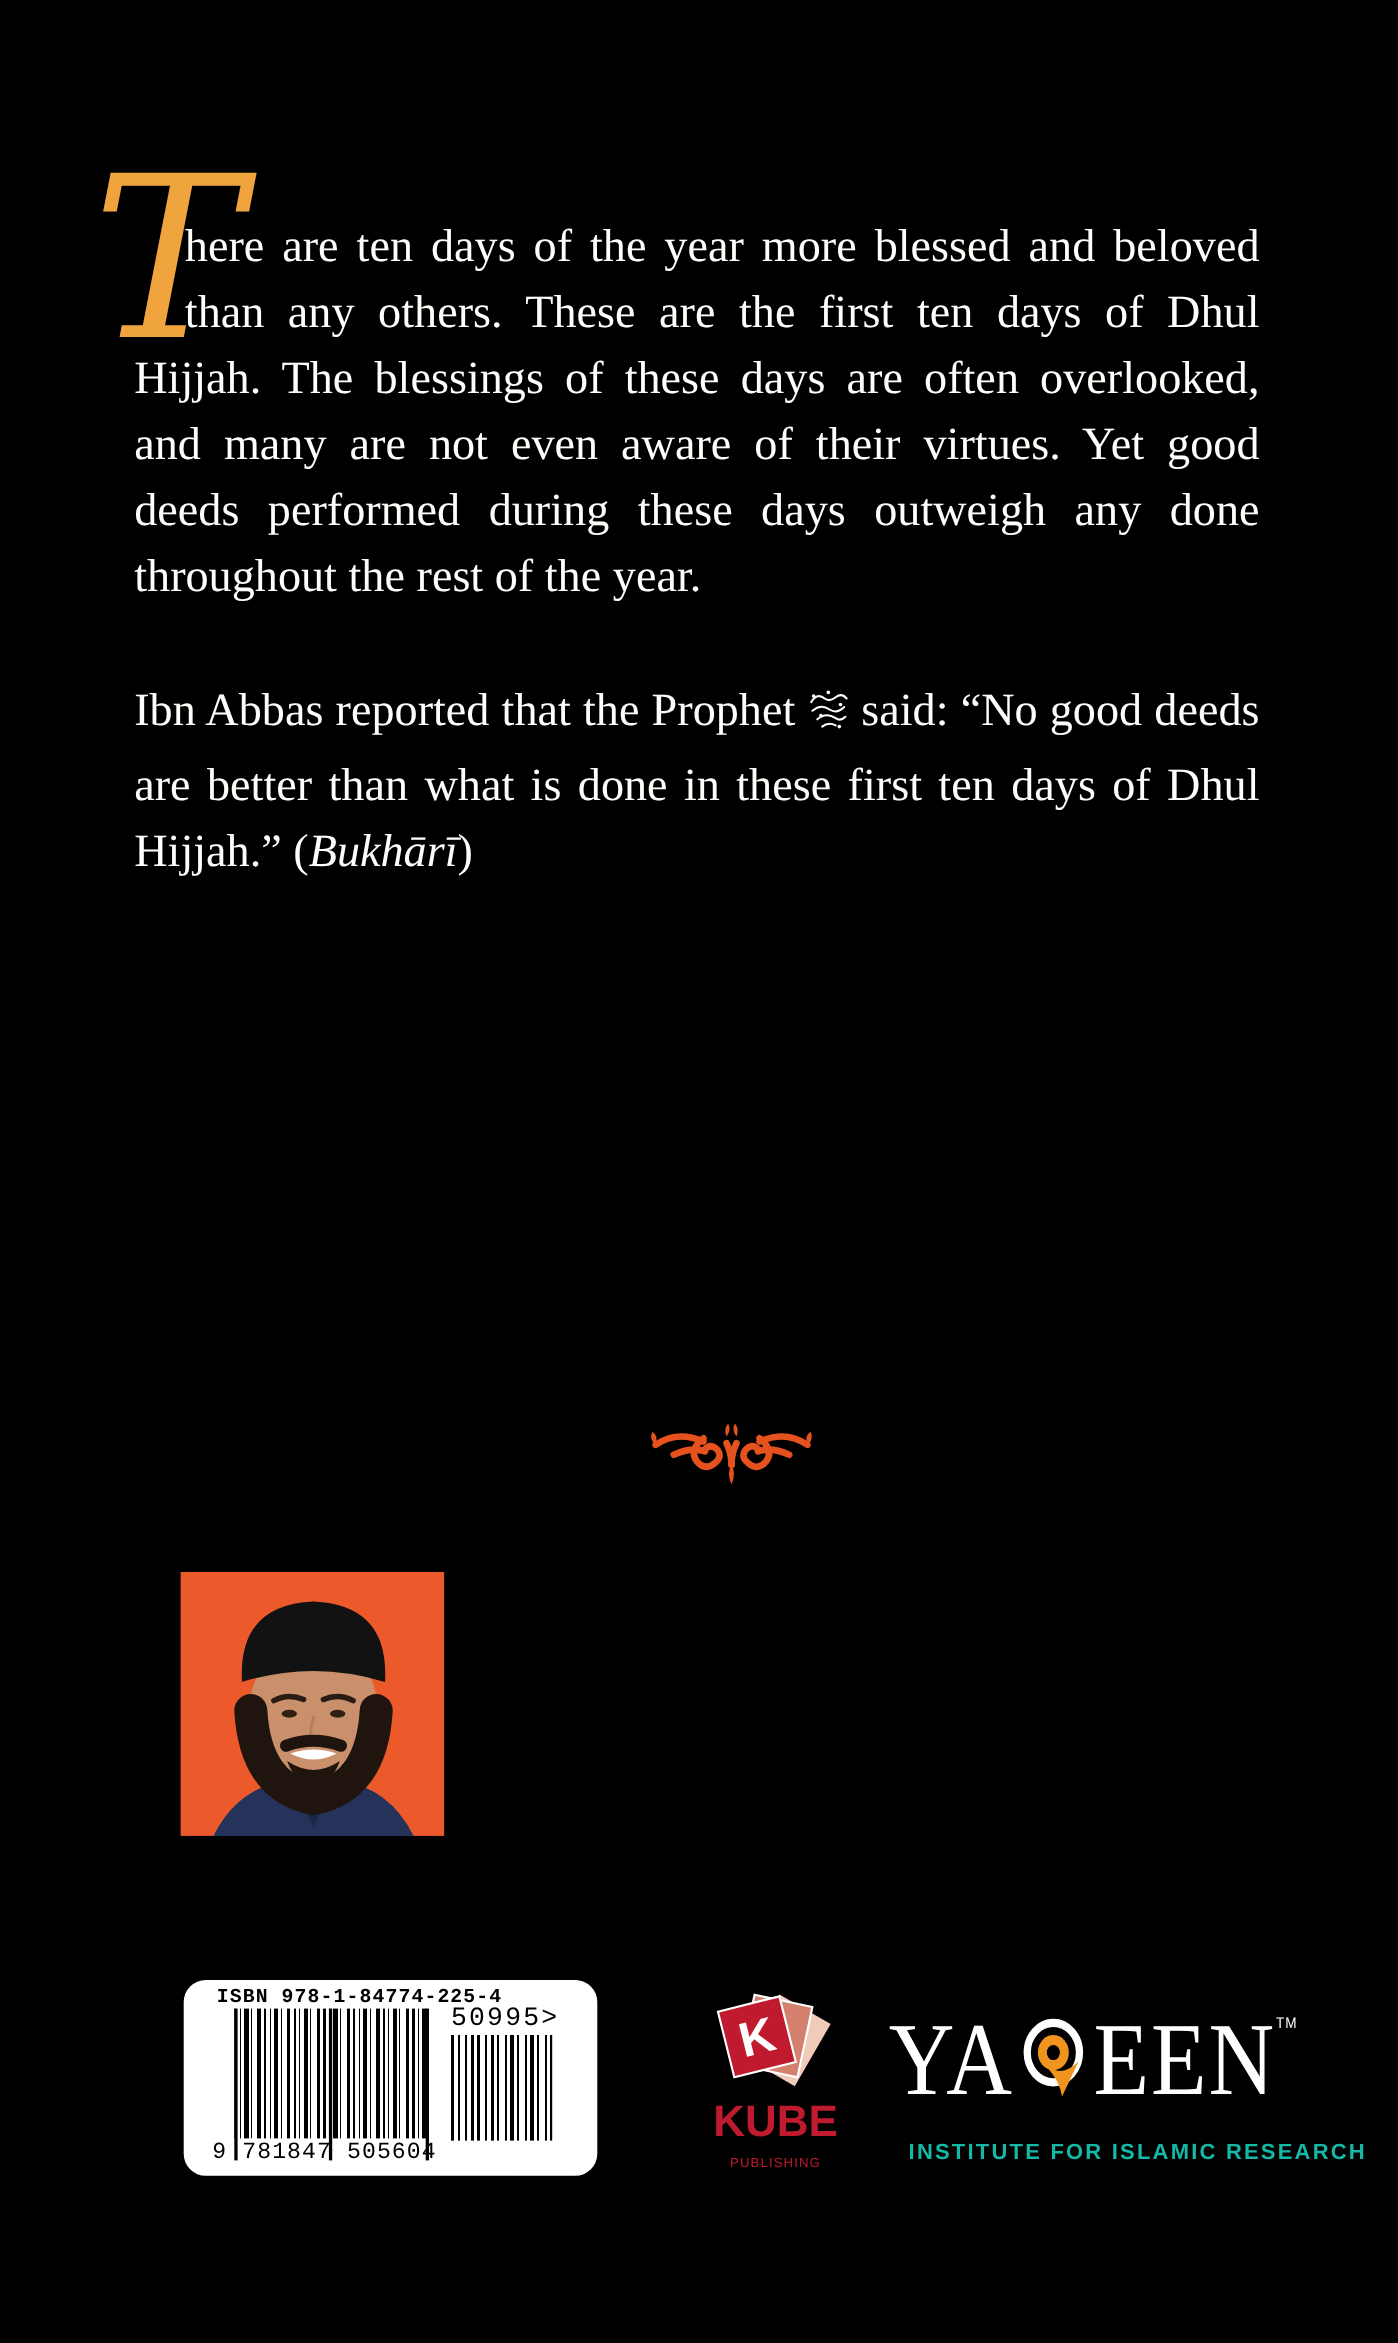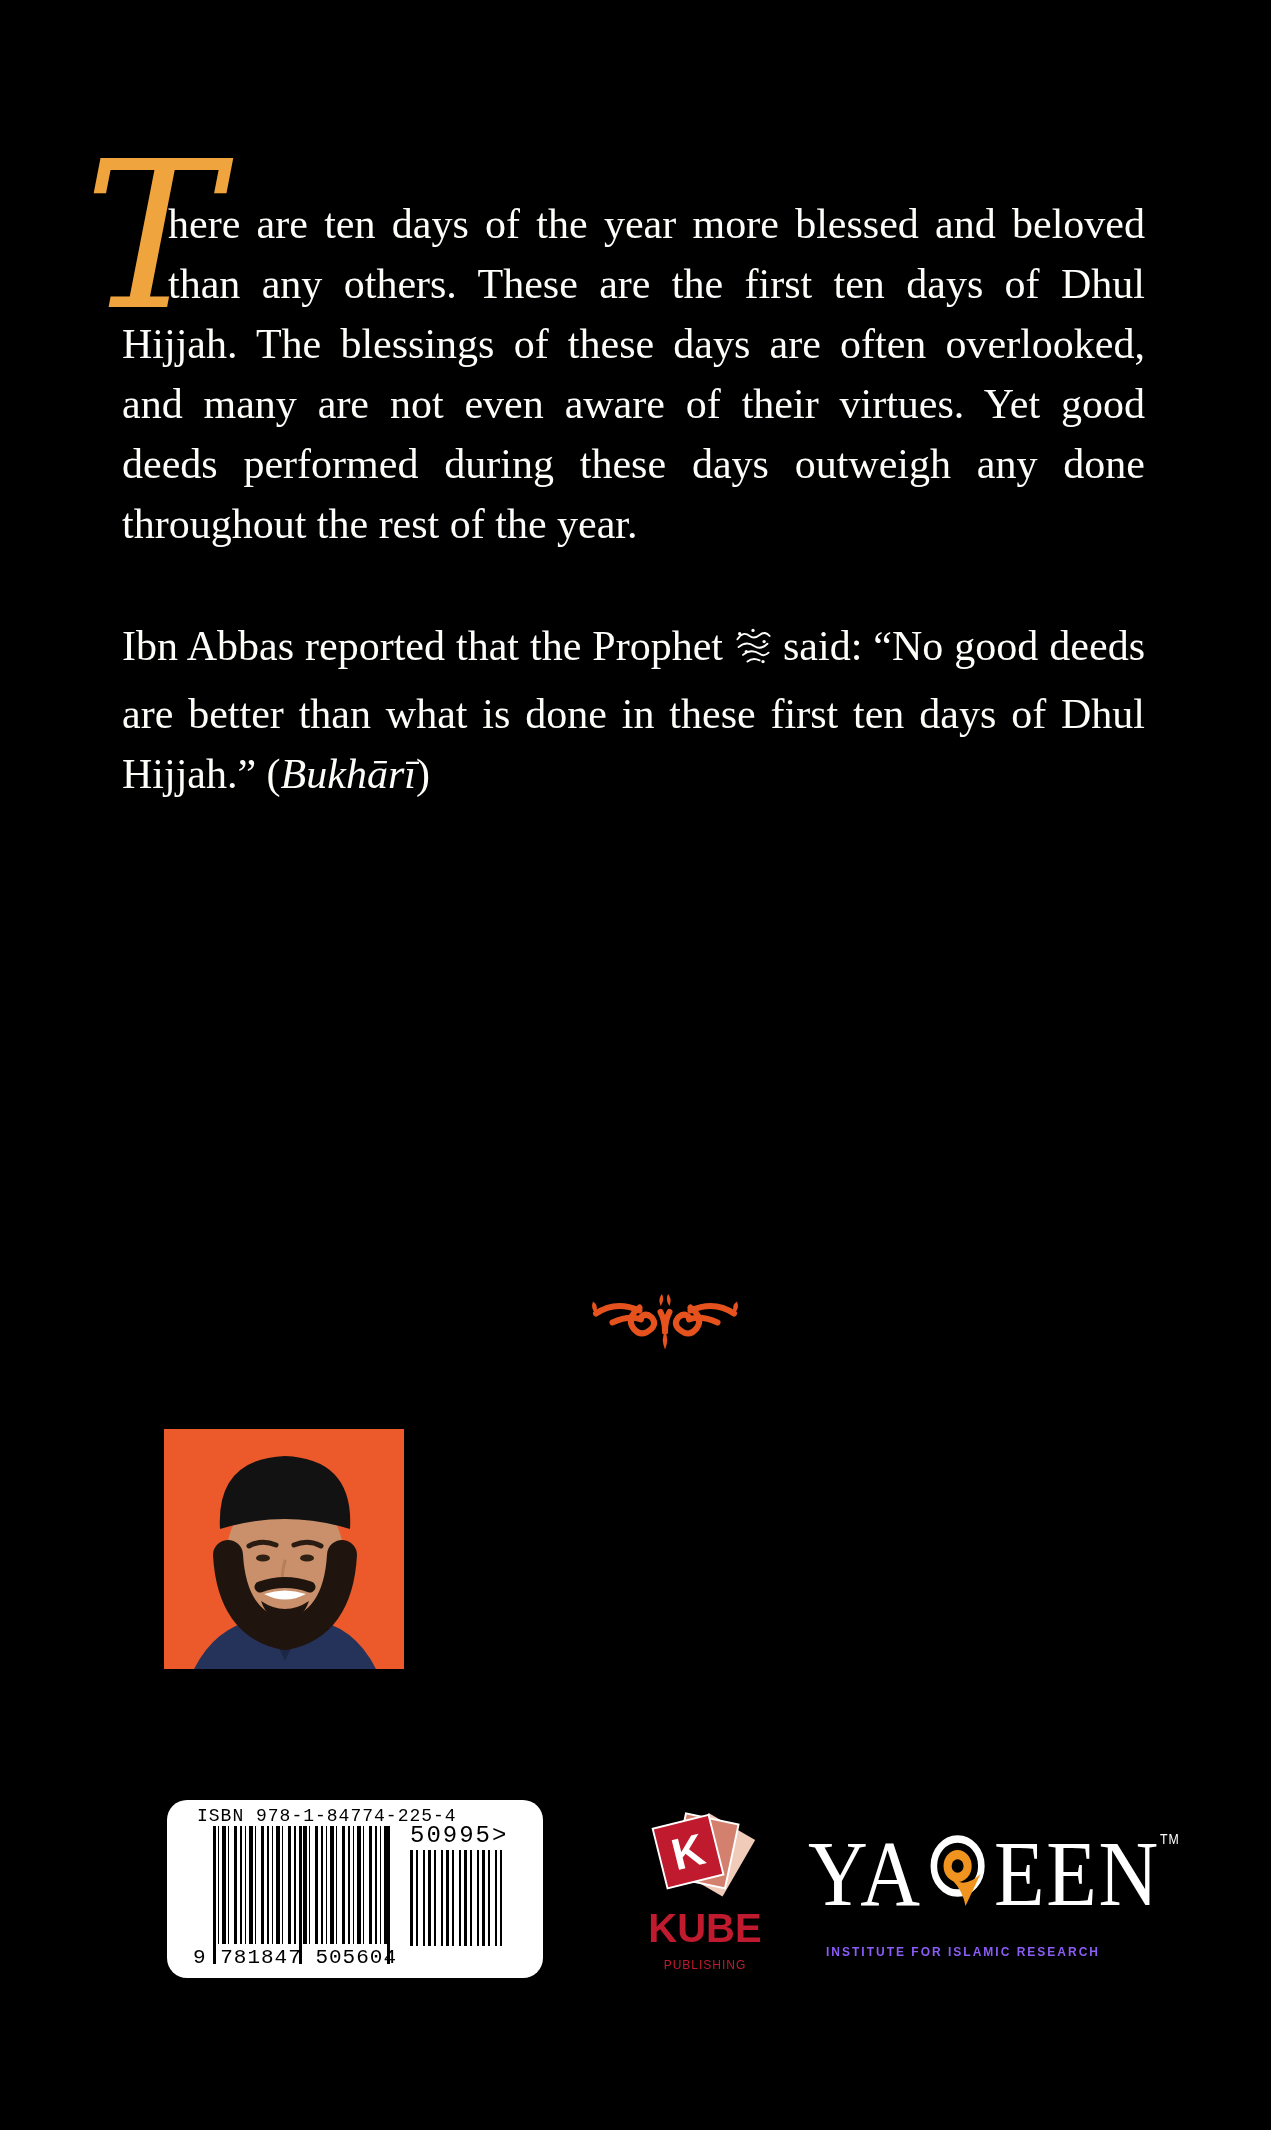--- a/index.html
+++ b/index.html
@@ -33,21 +33,21 @@
   }
   .bio .name{font-style:italic;}
   
   .isbn-box{
     position:absolute; left:167px; top:1800px; width:376px; height:178px;
     background:#fff; border-radius:20px; color:#000;
   }
   .isbn-label{
     position:absolute; left:30px; top:6px;
     font-family:"Liberation Mono","DejaVu Sans Mono",monospace;
-    font-size:18px; font-weight:normal; letter-spacing:1px;
+    font-size:18px; font-weight:bold; letter-spacing:1px;
   }
   .ean-bars{
     position:absolute; left:46px; top:26px; width:177px; height:118px;
     background:repeating-linear-gradient(90deg,
       #000 0 2px, #fff 2px 5px,
       #000 5px 6px, #fff 6px 9px,
       #000 9px 13px, #fff 13px 15px,
       #000 15px 16px, #fff 16px 21px,
       #000 21px 24px, #fff 24px 27px);
   }
@@ -80,23 +80,23 @@
   .kube-name{color:#C01A2E; font-weight:bold; font-size:40px; letter-spacing:0px; line-height:1; margin-top:2px;}
   .kube-sub{color:#C01A2E; font-size:12px; letter-spacing:1px; margin-top:10px;}
   
   .yaqeen{position:absolute; left:808px; top:1826px; font-family:"Liberation Serif","DejaVu Serif",serif;}
   .yaqeen-row{display:flex; align-items:flex-start; transform:scaleX(0.88); transform-origin:left top;
               font-size:94px; line-height:1; color:#fff;}
   .yaqeen-row .glyphs{letter-spacing:2px;}
   .yaqeen-q{margin:8px 3px 0 3px;}
   .yaqeen-tm{font-family:"Liberation Sans",sans-serif; font-size:14px; letter-spacing:1px; margin-top:6px;}
   .yaqeen-sub{
-    margin-top:10px; margin-left:18px; color:#8b5cf6;
+    margin-top:10px; margin-left:18px; color:#14b8a6;
     font-family:"Liberation Sans","DejaVu Sans",sans-serif;
-    font-weight:bold; font-size:12px; letter-spacing:2px;
+    font-weight:bold; font-size:20px; letter-spacing:2px;
   }
 </style>
 </head>
 <body>
 
 <div class="cover">
 
   <div class="synopsis">
     <p>
       <span class="dc-float">

